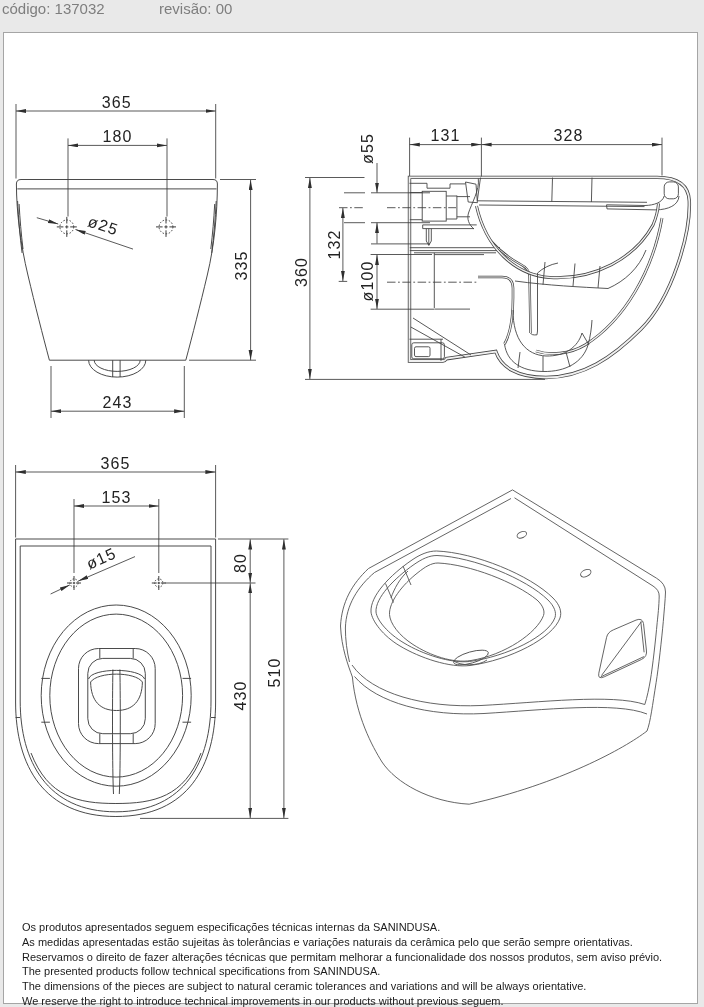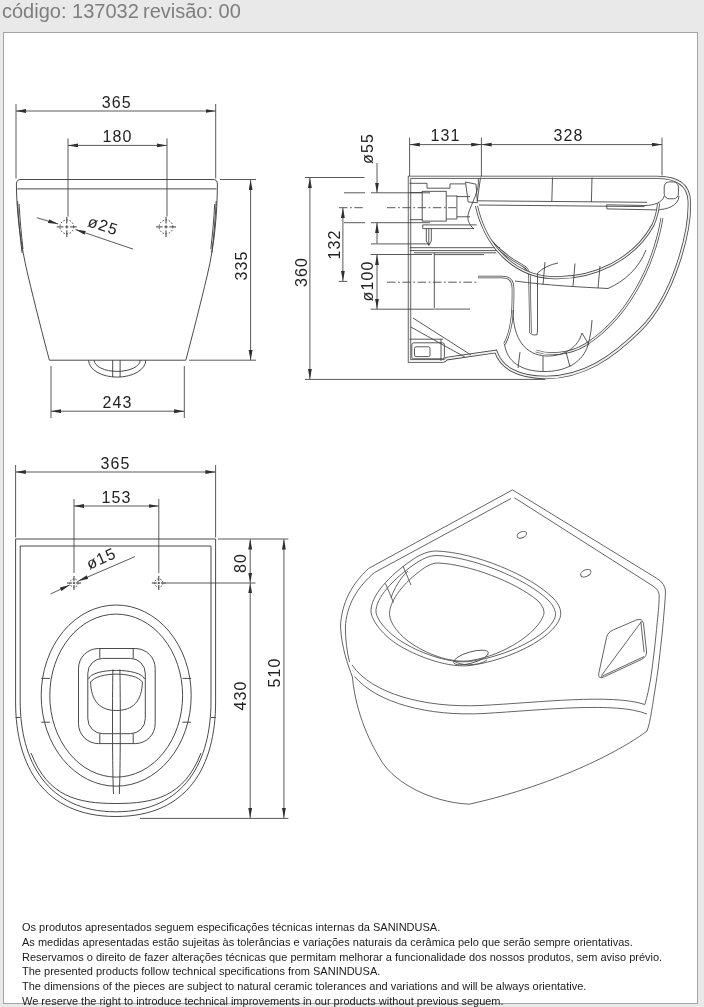--- a/index.html
+++ b/index.html
@@ -1,26 +1,26 @@
 <!DOCTYPE html>
 <html><head>
 <meta charset="utf-8">
 <style>
 html,body{margin:0;padding:0;width:704px;height:1007px;background:#e9e9e9;font-family:"Liberation Sans",sans-serif;overflow:hidden}
-#hdr span{position:absolute;top:-0.5px;font-size:20px;color:#7e7e7e}
+#hdr span{position:absolute;top:-0.5px;font-size:15px;color:#7e7e7e}
 #box{position:absolute;left:3px;top:32px;width:693px;height:970px;background:#ffffff;border:1px solid #a5a5a5}
 #drw{position:absolute;left:0;top:0}
 .ft{position:absolute;left:22px;font-size:11px;color:#1c1c1c;line-height:15px;white-space:pre}
 </style>
 </head>
 <body>
 
 <div id="hdr">
     <span style="left:2px">código: 137032</span>
-    <span style="left:143px">revisão: 00</span>
+    <span style="left:159px">revisão: 00</span>
   </div>
 
 <div id="box"></div>
 <svg id="drw" width="704" height="1007" viewBox="0 0 704 1007">
 <defs>
 <marker id="ar" orient="auto-start-reverse" markerWidth="11.5" markerHeight="4.6" refX="10.2" refY="1.95" markerUnits="userSpaceOnUse">
         <path d="M0,0 L10.2,1.95 L0,3.9 Z" fill="#2f2f2f"></path>
       </marker>
 <g id="ch" stroke="#3c3c3c" fill="none">
  <circle r="6.9" stroke-dasharray="1.5 1.7"></circle>

